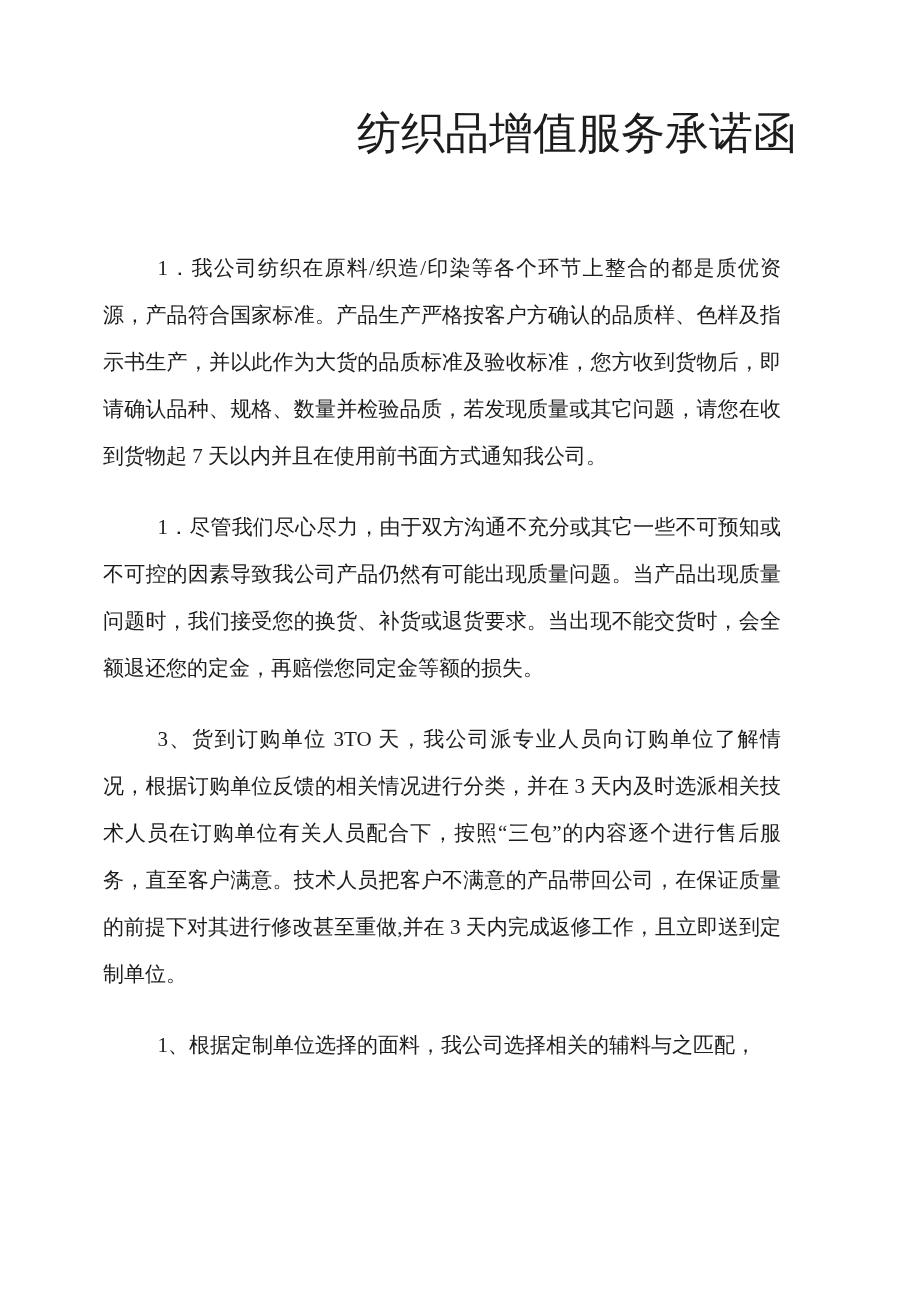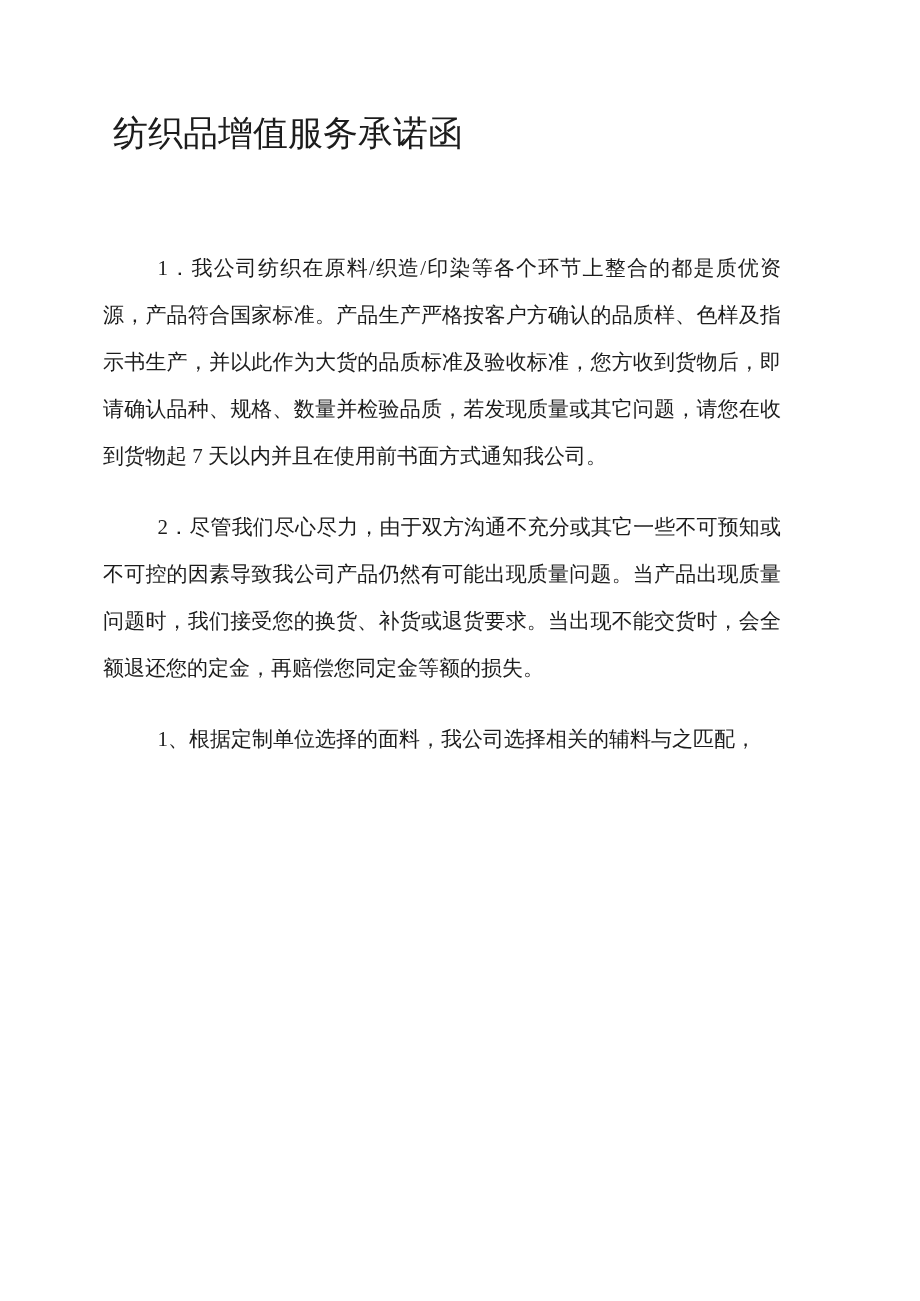--- a/index.html
+++ b/index.html
@@ -17,24 +17,24 @@
 
   .page {
     width: 920px;
     height: 1301px;
     background: #ffffff;
     color: #1c1c1c;
     padding: 113px 123px 0 103px;
   }
 
   .doc-title {
-    font-size: 35px;
+    font-size: 44px;
     line-height: 42px;
     font-weight: normal;
-    text-align: left;
+    text-align: right;
     letter-spacing: 0px;
     color: #1c1c1c;
     
     margin-left: 10px;
   }
 
   .doc-body {
     margin-top: 90px;
   }
 
@@ -57,20 +57,21 @@
 <body>
 
 <div class="page">
 
   <h1 class="doc-title">纺织品增值服务承诺函</h1>
 
   <div class="doc-body">
 
     <p class="doc-paragraph">1．我公司纺织在原料/织造/印染等各个环节上整合的都是质优资源，产品符合国家标准。产品生产严格按客户方确认的品质样、色样及指示书生产，并以此作为大货的品质标准及验收标准，您方收到货物后，即请确认品种、规格、数量并检验品质，若发现质量或其它问题，请您在收到货物起 7 天以内并且在使用前书面方式通知我公司。</p>
 
-    <p class="doc-paragraph">2．尽管我们尽心尽力，由于双方沟通不充分或其它一些不可预知或不可控的因素导致我公司产品仍然有可能出现质量问题。当产品出现质量问题时，我们接受您的换货、补货或退货要求。当出现不能交货时，会全额退还您的定金，再赔偿您同定金等额的损失。</p>
+    <p class="doc-paragraph">1．尽管我们尽心尽力，由于双方沟通不充分或其它一些不可预知或不可控的因素导致我公司产品仍然有可能出现质量问题。当产品出现质量问题时，我们接受您的换货、补货或退货要求。当出现不能交货时，会全额退还您的定金，再赔偿您同定金等额的损失。</p>
 
+    <p class="doc-paragraph">3、货到订购单位 3TO 天，我公司派专业人员向订购单位了解情况，根据订购单位反馈的相关情况进行分类，并在 3 天内及时选派相关技术人员在订购单位有关人员配合下，按照“三包”的内容逐个进行售后服务，直至客户满意。技术人员把客户不满意的产品带回公司，在保证质量的前提下对其进行修改甚至重做,并在 3 天内完成返修工作，且立即送到定制单位。</p>
 
     <p class="doc-paragraph">1、根据定制单位选择的面料，我公司选择相关的辅料与之匹配，</p>
 
   </div>
 
 </div>
 
 </body></html>

